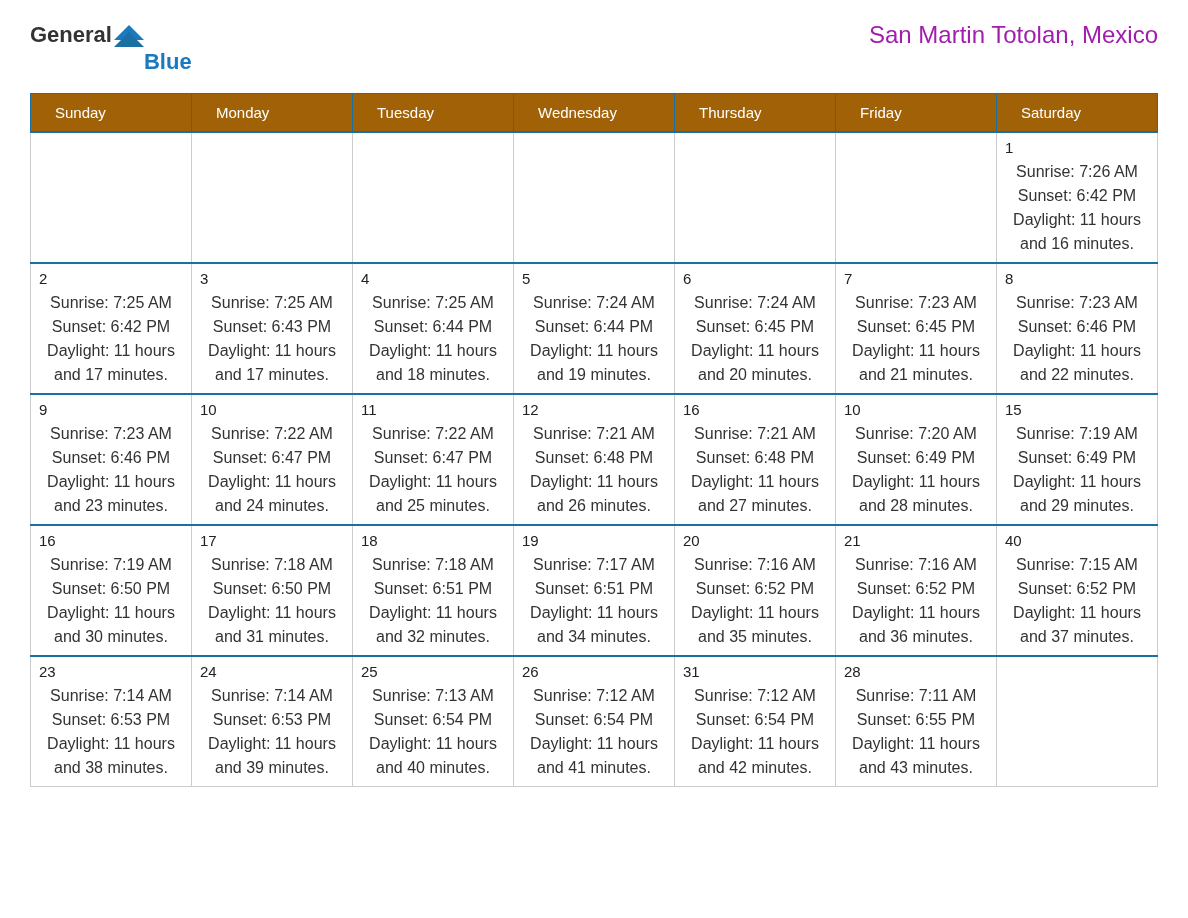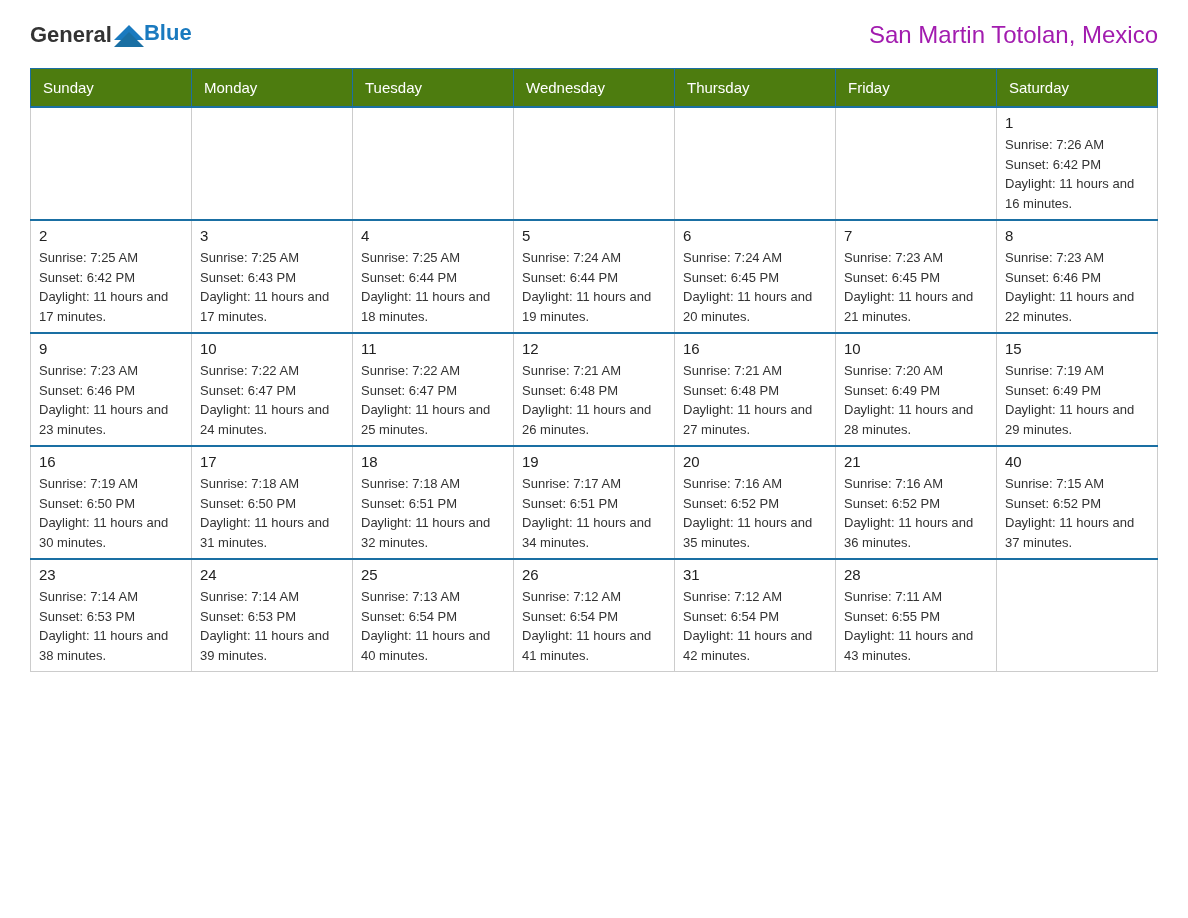--- a/index.html
+++ b/index.html
@@ -18,20 +18,21 @@
     }
     .logo-text-general {
       font-size: 22px;
       font-weight: bold;
       color: #333;
     }
     .logo-text-blue {
       font-size: 22px;
       font-weight: bold;
       color: #1a7abf;
+      margin-top: 29px;
     }
     .logo-icon {
       width: 30px;
       height: 30px;
       margin-left: 2px;
     }
     .title-area {
       text-align: right;
     }
     .month-title {
@@ -44,23 +45,23 @@
       font-size: 24px;
       color: #a21caf;
       margin-top: 1px;
     }
     .calendar {
       width: 100%;
       border-collapse: collapse;
       border: 1px solid #ccc;
     }
     .calendar thead tr th {
-      background-color: #4d7c0f;
+      background-color: #a16207;
       color: #fff;
-      padding: 10px 12px;
+      padding: 10px 24px;
       font-size: 15px;
       font-weight: normal;
       text-align: left;
       border: 1px solid #1a6fa3;
     }
     .calendar tbody tr td {
       vertical-align: top;
       padding: 6px 8px;
       border: 1px solid #ccc;
       width: 14.28%;
@@ -73,23 +74,24 @@
       border-top: 2px solid #1a6fa3;
     }
     .day-number {
       font-size: 15px;
       font-weight: normal;
       color: #222;
       display: block;
       margin-bottom: 4px;
     }
     .day-info {
-      font-size: 13px;
+      font-size: 16px;
       line-height: 1.5;
       color: #333;
+      text-align: center;
     }
     .empty-cell {
       background: #f9f9f9;
     }
     .logo-wrapper {
       display: flex;
       flex-direction: row;
       align-items: flex-start;
     }
     .logo-row1 {

